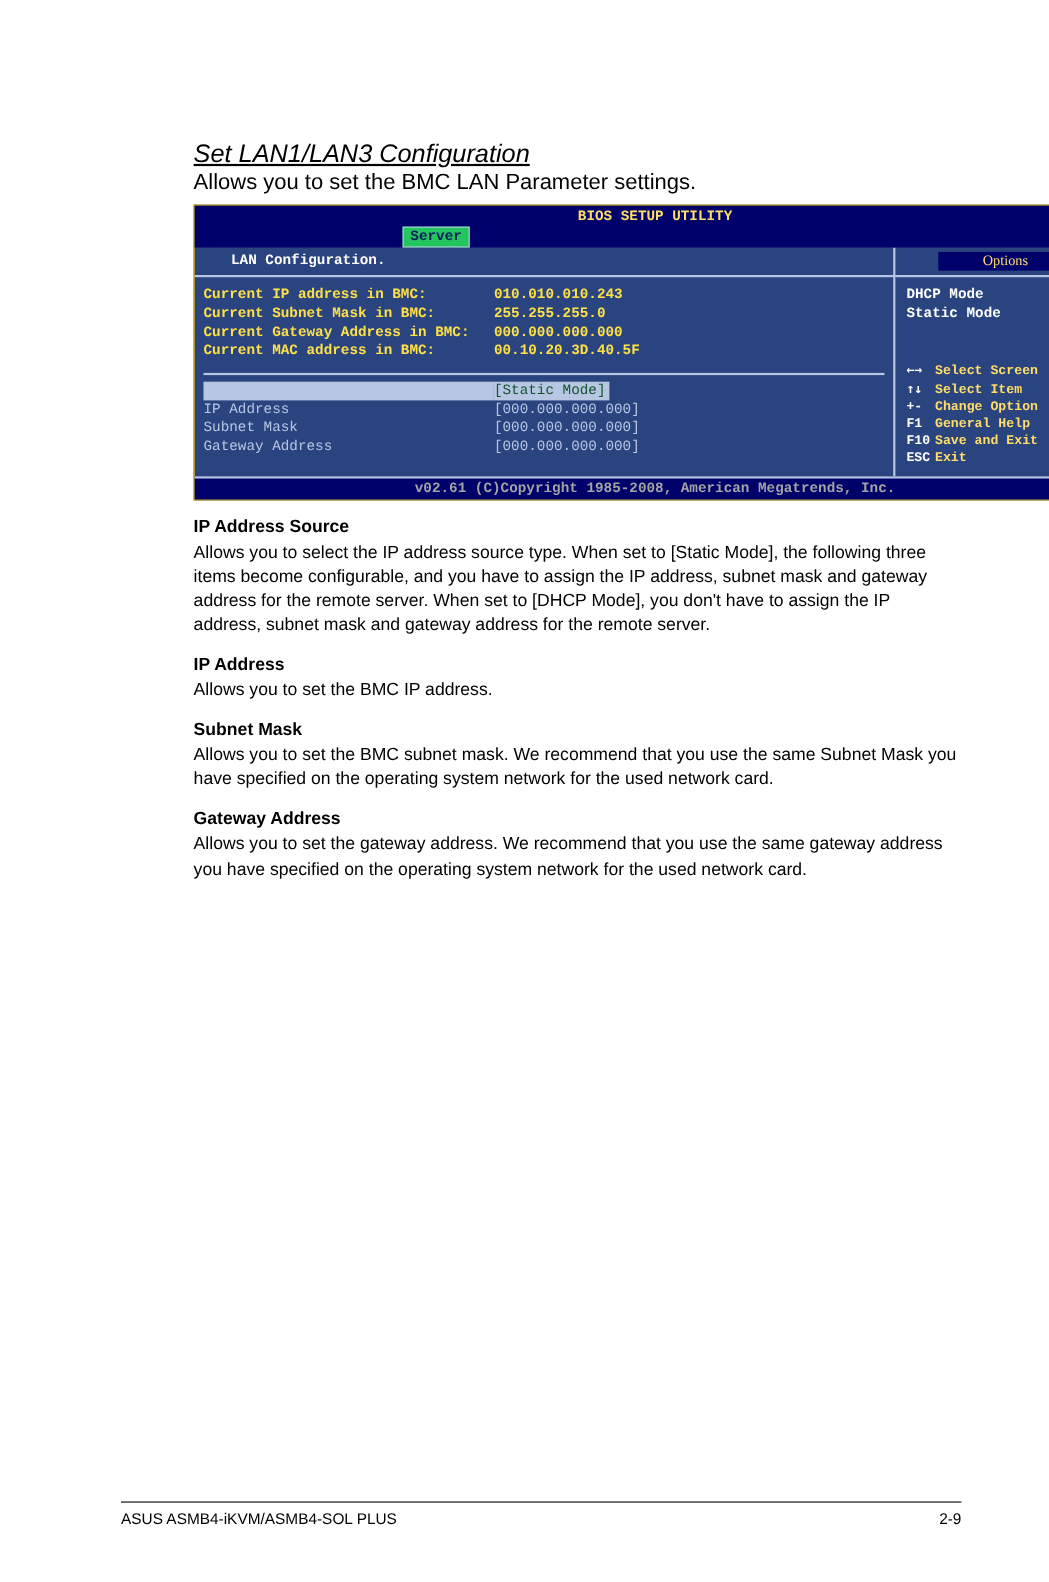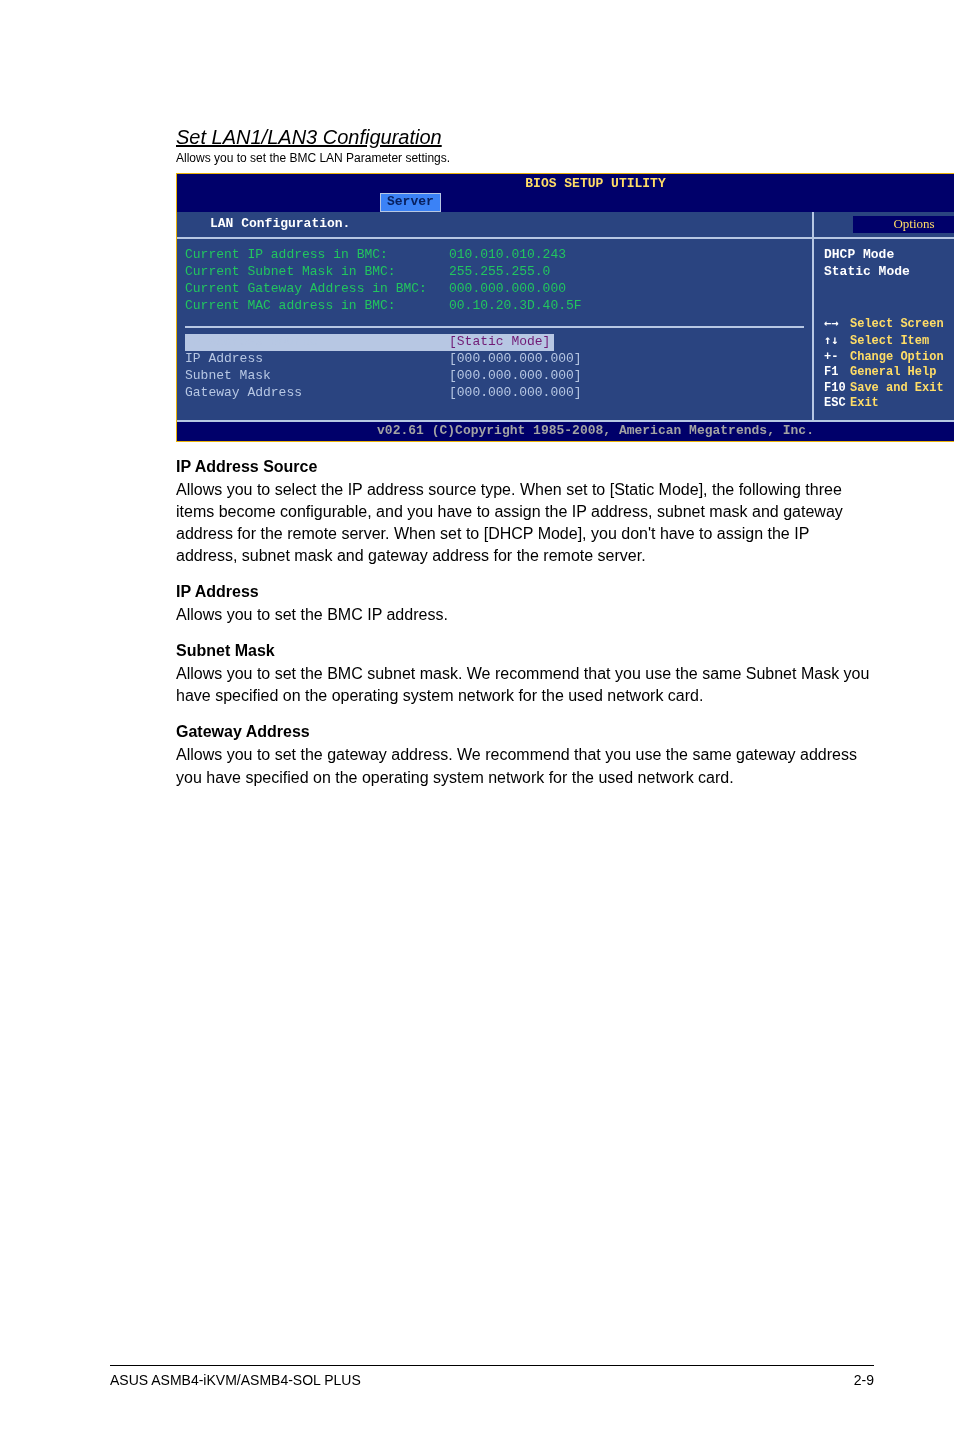--- a/index.html
+++ b/index.html
@@ -11,25 +11,25 @@
     position: relative;
     font-size: 16px;
     color: #000;
   }
   .page-content {
     padding: 126px 80px 0 176px;
   }
   .section-title {
     font-style: italic;
     text-decoration: underline;
+    font-size: 23px;
+    margin-bottom: 2px;
+  }
+  .intro-line {
     font-size: 20px;
-    margin-bottom: 2px;
-  }
-  .intro-line {
-    font-size: 12px;
     margin-bottom: 8px;
   }
   
   .bios-box {
     border: 1px solid #eab308;
     width: 839px;
     font-family: "Courier New", monospace;
     font-size: 13px;
     color: #b7c7e3;
     background: #2a4480;
@@ -42,23 +42,23 @@
     height: 38px;
   }
   .bios-title {
     color: #ffdd66;
     font-weight: bold;
     padding-top: 2px;
     display: inline-block;
   }
   .bios-tab {
     position: absolute;
-    left: 203px;
+    left: 189px;
     bottom: 0;
-    background: #3b82f6;
+    background: #22c55e;
     color: #082060;
     padding: 0 6px;
     font-weight: bold;
     border: 1px solid #b7c7e3;
     font-size: 13px;
   }
   .bios-header-row {
     display: flex;
     border-bottom: 2px solid #b7c7e3;
     padding-left: 25px;
@@ -84,35 +84,36 @@
   }
   .bios-body {
     display: flex;
   }
   .bios-body-left {
     flex: 1;
     padding: 8px 8px 18px 8px;
   }
   .current-rows .row {
     display: flex;
-    color: #22c55e;
+    color: #fde047;
+    font-weight: bold;
   }
   .current-rows .row .lbl { width: 264px; }
   .hr-thin {
     border-top: 2px solid #b7c7e3;
     margin: 12px 0 6px 0;
   }
   .cfg-rows .row { display: flex; }
   .cfg-rows .row .lbl { width: 264px; color: #b7c7e3; }
   .cfg-hl .lbl, .cfg-hl .val {
     background: #b7c7e3;
     color: #4a6aa5;
   }
   .cfg-hl .lbl { background: #b7c7e3; color:#2a4480; }
-  .cfg-hl .val { background: #b7c7e3; color:#701a75; padding-right:4px;}
+  .cfg-hl .val { background: #b7c7e3; color:#14532d; padding-right:4px;}
   .bios-body-right {
     width: 202px;
     border-left: 2px solid #b7c7e3;
     padding: 8px 8px 8px 10px;
     color: #ffffff;
     display: flex;
     flex-direction: column;
     justify-content: space-between;
   }
   .opts-top { color: #ffffff; font-weight: bold; }

